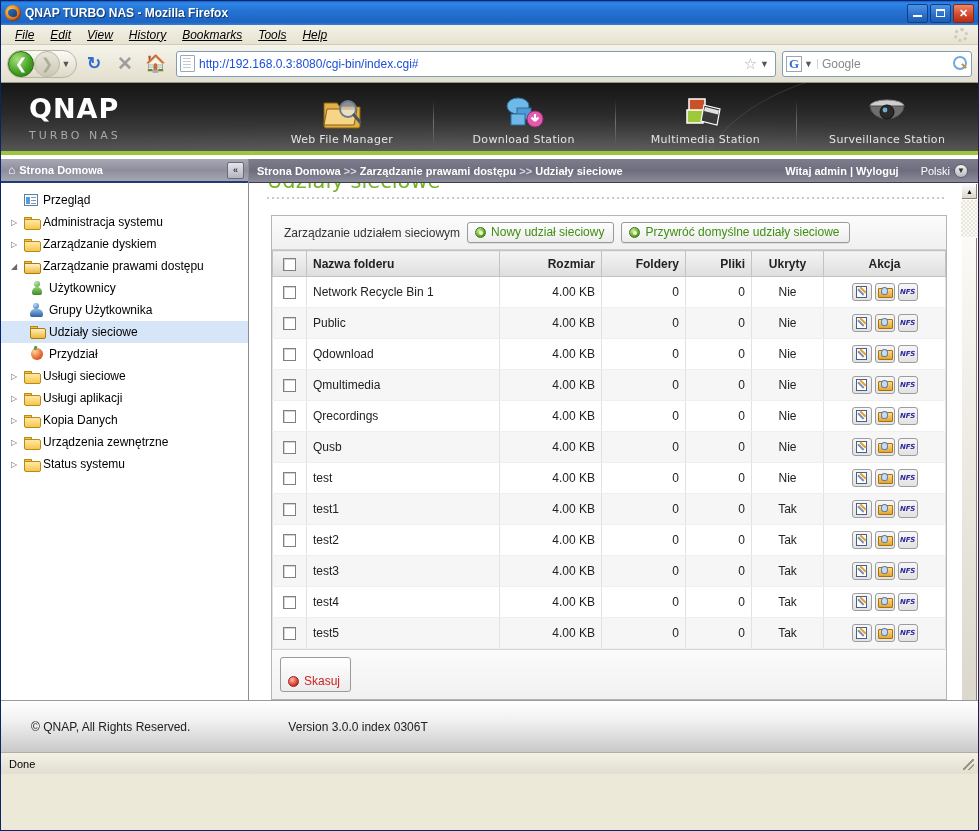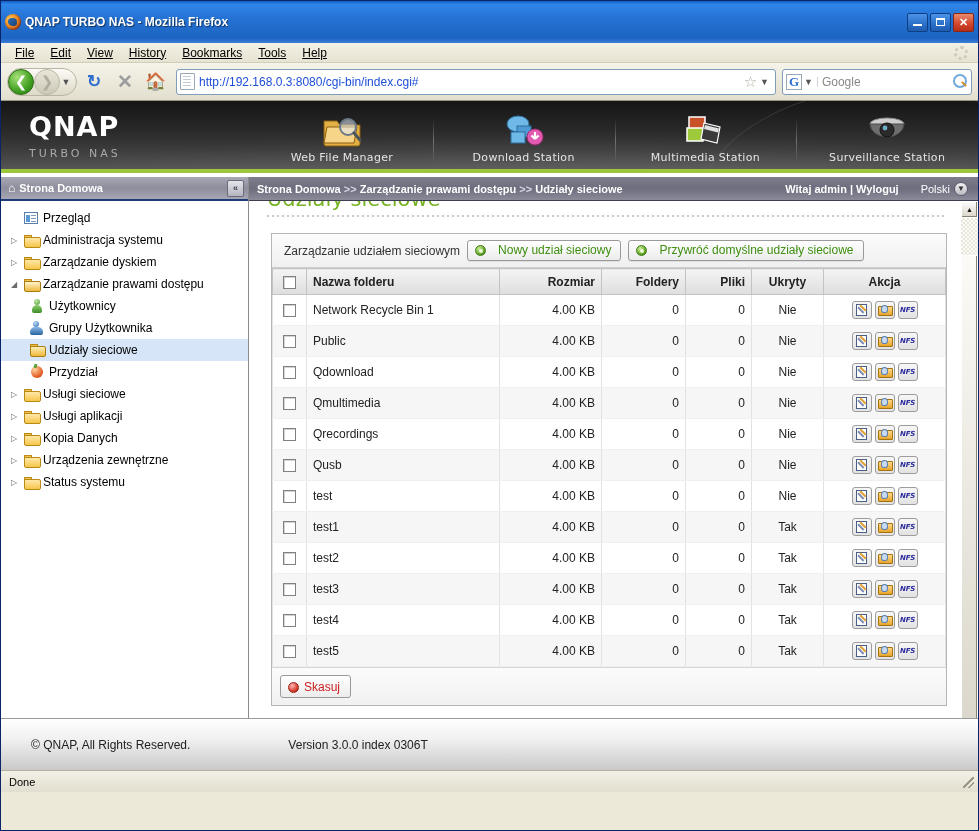--- a/index.html
+++ b/index.html
@@ -16,21 +16,21 @@
   #window {
     position: relative;
     width: 979px; height: 831px;
     background: #ece9d8;
     border: 1px solid #0a246a;
     overflow: hidden;
   }
 
   
   #titlebar {
-    height: 42px;
+    height: 24px;
     background: linear-gradient(to bottom, #0f5ec4 0%, #2e86e8 8%, #2573d4 40%, #1d64c1 88%, #3a7fd8 100%);
     display: flex; align-items: center;
     padding: 0 2px 0 4px;
     color: #fff;
   }
   #titlebar .fficon {
     width: 16px; height: 16px; margin-right: 4px;
     position: relative; flex: none;
     background: radial-gradient(circle at 35% 35%, #ffd15c 0%, #f08a22 45%, #cc4a14 80%);
     border-radius: 50%;
@@ -67,20 +67,21 @@
     height: 20px;
     background: linear-gradient(to bottom,#f3f1e6,#e7e3d2);
     border-bottom: 1px solid #d2cdb8;
     display: flex; align-items: center;
     padding-left: 6px;
     position: relative;
   }
   .menu-item {
     padding: 2px 8px; font-size: 12px; color: #000;
     white-space: nowrap;
+    font-style: italic;
   }
   .menu-item u { text-decoration: underline; }
   #throbber {
     position: absolute; right: 10px; top: 3px;
     width: 14px; height: 14px; border-radius: 50%;
     border: 3px dotted #cfcabb;
   }
 
   
   #navbar {
@@ -364,42 +365,42 @@
     background:#14532d;
   }
   #panel-head {
     display:flex; align-items:center; gap:7px;
     padding:6px 8px;
     background:linear-gradient(to bottom,#fcfcfc,#f0f0f0);
     border-bottom:1px solid #d0d0d0;
   }
   #panel-head .ptitle { font-size:12px; color:#333; padding-left:4px; white-space:nowrap; }
   .gbtn {
-    display:inline-flex; align-items:center; gap:12px;
+    display:inline-flex; align-items:center; gap:5px;
     border:1px solid #9a9a9a; border-radius:3px;
     background:linear-gradient(to bottom,#ffffff,#ececec);
     padding:2px 9px 3px 7px;
     color:#3f8f11; font-size:12px; white-space:nowrap;
     box-shadow:0 1px 0 rgba(0,0,0,.08);
   }
   .gbtn .dot {
     width:11px;height:11px;border-radius:50%;
     background:radial-gradient(circle at 35% 30%, #cdee9c, #5fa322 65%, #3d7a11);
     border:1px solid #3f7a15;
     position:relative; flex:none;
   }
   .gbtn .dot::after{
     content:""; position:absolute; left:3px; top:3px; width:4px;height:4px;border-radius:50%;
     background:#eaf7d6;
   }
   .rbtn {
     display:inline-flex; align-items:center; gap:5px;
     border:1px solid #9a9a9a; border-radius:3px;
     background:linear-gradient(to bottom,#ffffff,#ececec);
-    padding:4px 10px 3px 7px;
+    padding:16px 10px 3px 7px;
     color:#cc2222; font-size:12px; white-space:nowrap;
   }
   .rbtn .dot {
     width:11px;height:11px;border-radius:50%;
     background:radial-gradient(circle at 35% 30%, #ffb9b9, #d23a2a 65%, #99160a);
     border:1px solid #9d2314; flex:none;
   }
 
   table.grid { width:100%; border-collapse:collapse; font-size:12px; }
   table.grid th {

